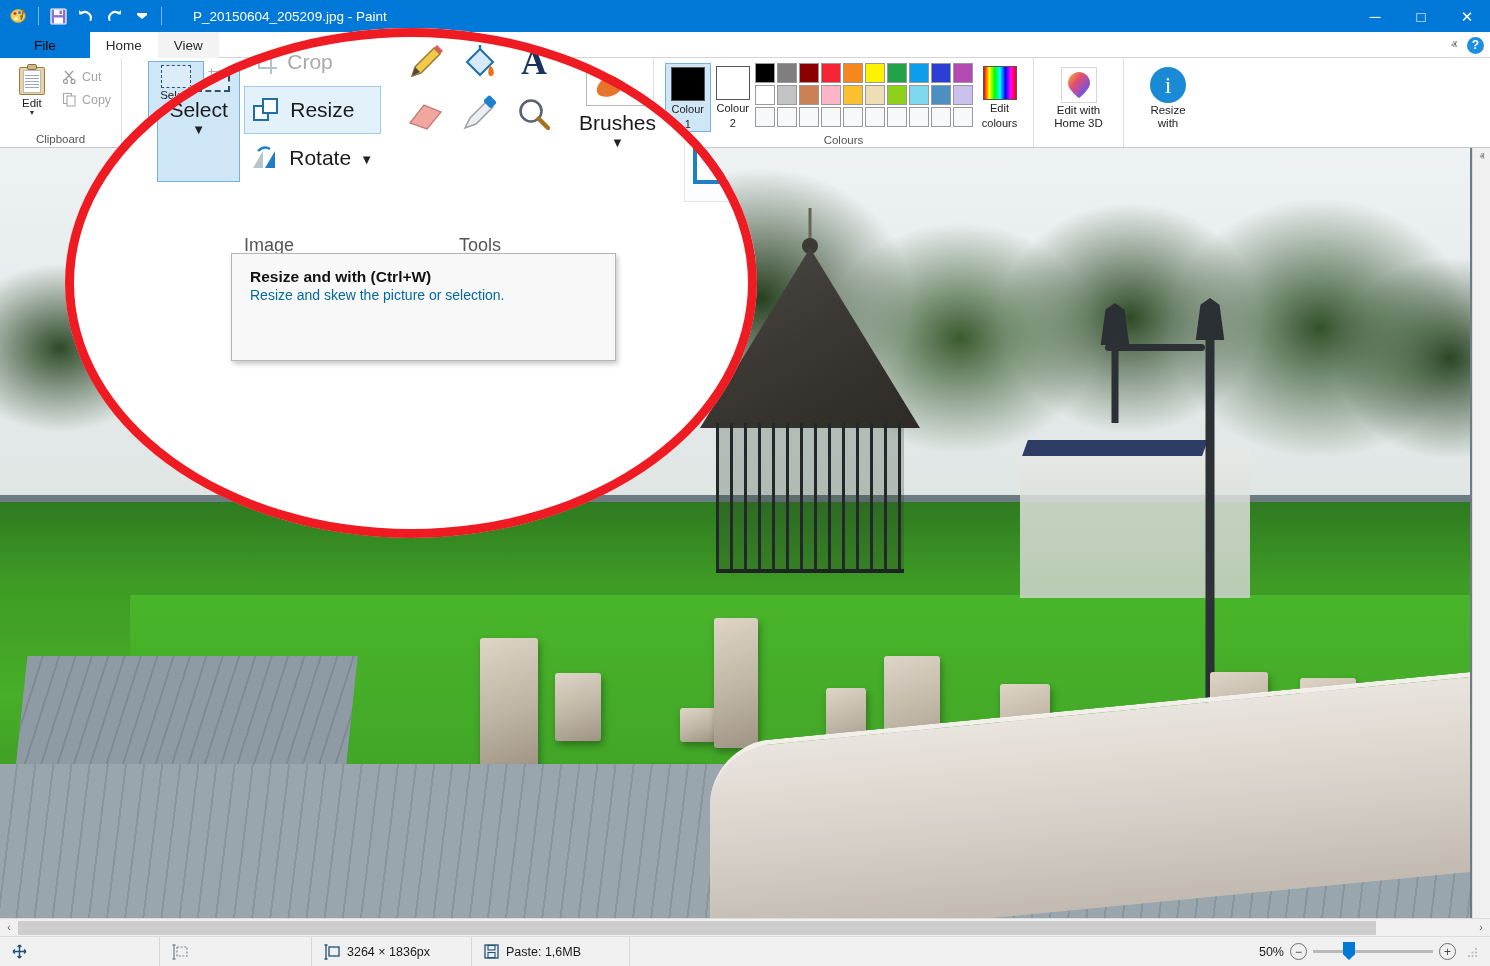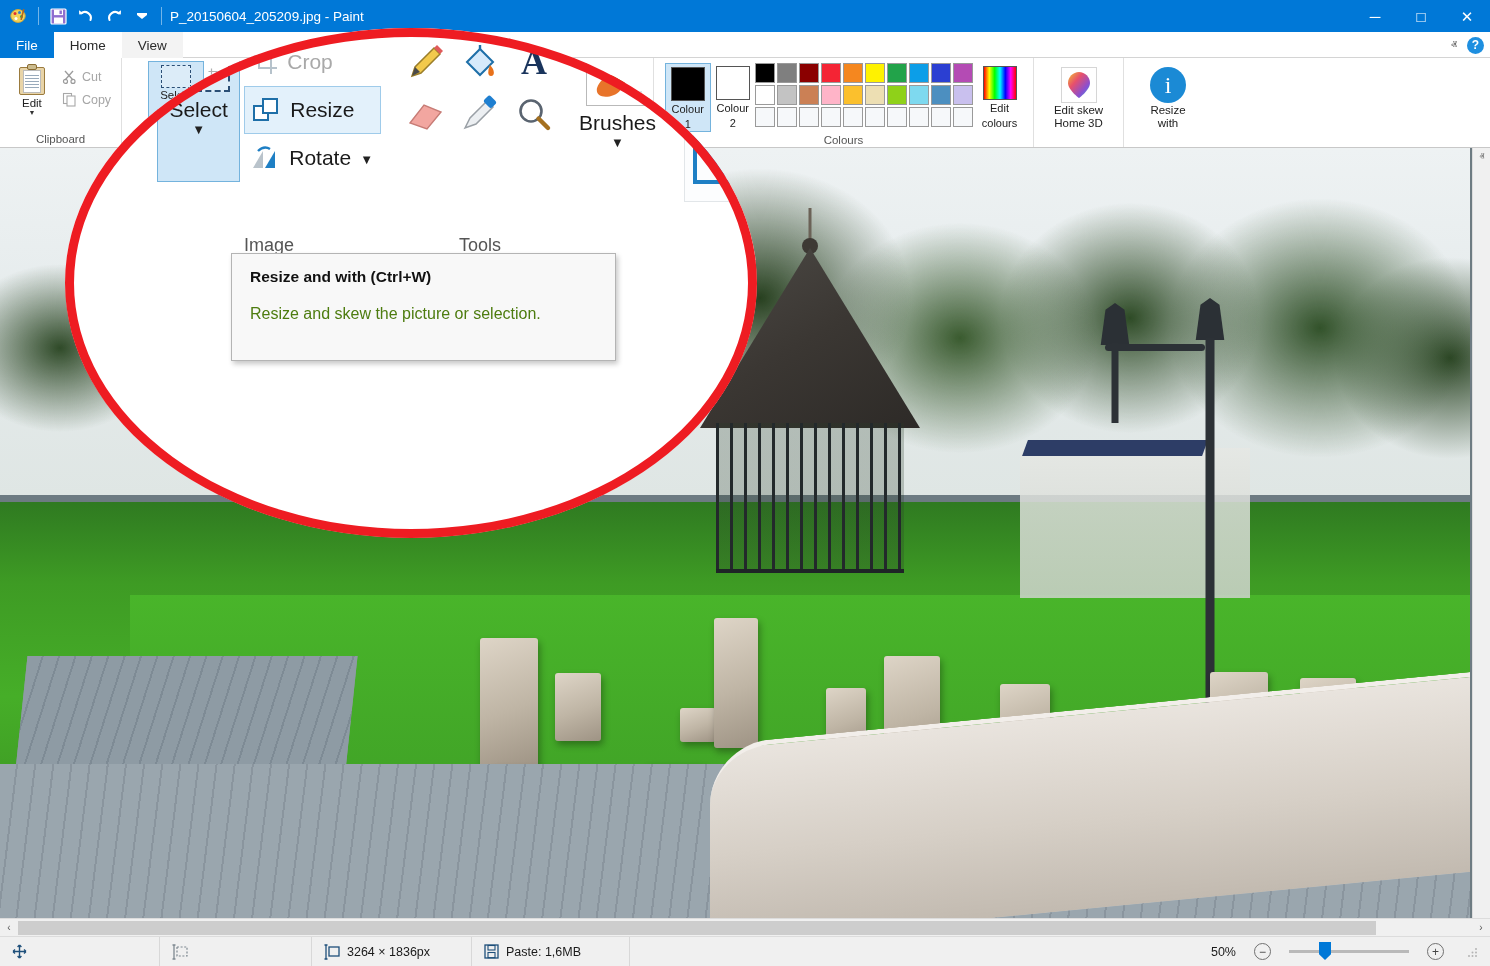--- a/index.html
+++ b/index.html
@@ -17,38 +17,38 @@
     position: absolute; left: 0; top: 0; width: 1490px; height: 32px;
     background: #0078d7; display: flex; align-items: center;
   }
   .qat { display: flex; align-items: center; height: 32px; padding-left: 6px; gap: 2px; }
   .qat-btn {
     width: 26px; height: 26px; display: flex; align-items: center;
     justify-content: center; color: #ffffff; font-size: 14px;
   }
   .qat-sep { width: 1px; height: 18px; background: rgba(255,255,255,.45); margin: 0 4px; }
   #win-title {
-    color: #ffffff; font-size: 13.5px; margin-left: 4px; white-space: nowrap;
+    color: #ffffff; font-size: 13.5px; margin-left: 27px; white-space: nowrap;
   }
   .wincontrols { position: absolute; right: 0; top: 0; display: flex; height: 32px; }
   .wc {
     width: 46px; height: 32px; display: flex; align-items: center;
     justify-content: center; color: #ffffff; font-size: 15px; line-height: 1;
   }
 
   
   #tabstrip {
     position: absolute; left: 0; top: 32px; width: 1490px; height: 26px;
     background: #ffffff; border-bottom: 1px solid #d4d4d4; display: flex;
   }
   .tab {
     height: 26px; display: flex; align-items: center; padding: 0 16px;
     font-size: 13.5px; color: #2b2b2b; position: relative;
   }
-  .tab.file { background: #0078d7; color: #ffffff; padding: 0 16px; }
+  .tab.file { background: #0078d7; color: #000000; padding: 0 34px; }
   .tab.active { background: #ffffff; }
   .tab.inactive { background: #f3f3f3; }
   #tabstrip-right {
     position: absolute; right: 6px; top: 0; height: 26px;
     display: flex; align-items: center; gap: 10px;
   }
   .chevron-collapse { color: #555; font-size: 12px; }
   .help-btn {
     width: 17px; height: 17px; border-radius: 50%; background: #1e8fe0;
     color: #fff; font-size: 12px; font-weight: bold; display: flex;
@@ -229,21 +229,21 @@
   }
 
   
   #tooltip {
     position: absolute; left: 231px; top: 253px; width: 385px; height: 108px;
     background: #f8f8f8; border: 1px solid #b4b4b4;
     box-shadow: 2px 3px 5px rgba(0,0,0,.22); z-index: 55;
     padding: 14px 16px 0 18px;
   }
   #tooltip .tt-title { font-size: 15.5px; font-weight: bold; color: #111; }
-  #tooltip .tt-body { font-size: 16px; color: #4d7c0f; margin-top: 17px; line-height: 1.36; }
+  #tooltip .tt-body { font-size: 14px; color: #0369a1; line-height: 1.36; }
 
   
   #vscroll {
     position: absolute; right: 0; top: 148px; width: 18px; height: 770px;
     background: #f0f0f0; border-left: 1px solid #dcdcdc; z-index: 30;
   }
   #vscroll .arrow, #hscroll .arrow {
     display: flex; align-items: center; justify-content: center;
     color: #5a5a5a; font-size: 10px;
   }
@@ -260,21 +260,21 @@
   
   #statusbar {
     position: absolute; left: 0; bottom: 0; width: 1490px; height: 30px;
     background: #f0f0f0; border-top: 1px solid #dcdcdc;
     display: flex; align-items: center; font-size: 12.5px; color: #1a1a1a;
   }
   .sb-cell {
     height: 30px; display: flex; align-items: center; gap: 7px;
     border-right: 1px solid #d8d8d8; padding: 0 12px;
   }
-  #sb-zoom { margin-left: auto; display: flex; align-items: center; gap: 18px; padding-right: 12px; }
+  #sb-zoom { margin-left: auto; display: flex; align-items: center; gap: 6px; padding-right: 12px; }
   .zbtn {
     width: 17px; height: 17px; border-radius: 50%; border: 1.4px solid #707070;
     display: flex; align-items: center; justify-content: center;
     font-size: 12px; color: #444; line-height: 1;
   }
   #ztrack { width: 120px; height: 3px; background: #b9b9b9; position: relative; }
   #zthumb {
     position: absolute; left: 30px; top: -8px; width: 12px; height: 18px;
     background: #0078d7; clip-path: polygon(0 0, 100% 0, 100% 68%, 50% 100%, 0 68%);
   }
@@ -579,21 +579,21 @@
               <linearGradient id="p3d" x1="0" y1="0" x2="1" y2="1">
                 <stop offset="0%" stop-color="#f2c230"></stop>
                   <stop offset="35%" stop-color="#e8506b"></stop>
                 <stop offset="70%" stop-color="#8a4fd0"></stop>
                   <stop offset="100%" stop-color="#2f9fe0"></stop>
               </linearGradient>
             </defs>
             <path d="M13 1 C19 1 24 6 24 12 C24 19 13 27 13 27 C13 27 2 19 2 12 C2 6 7 1 13 1 Z" fill="url(#p3d)"></path>
           </svg>
         </div>
-        <span class="lbl">Edit skew</span>
+        <span class="lbl">Edit with</span>
         <span class="lbl">Home 3D</span>
       </div>
     </div>
     <div class="rgroup-label"></div>
   </div>
 
   <div class="rgroup" style="width:88px;border-right:none">
     <div class="rgroup-body" style="justify-content:center;padding-top:6px">
       <div class="bigbtn" style="width:72px">
         <div style="width:36px;height:36px;border-radius:50%;background:#1b8ad5;display:flex;align-items:center;justify-content:center">

